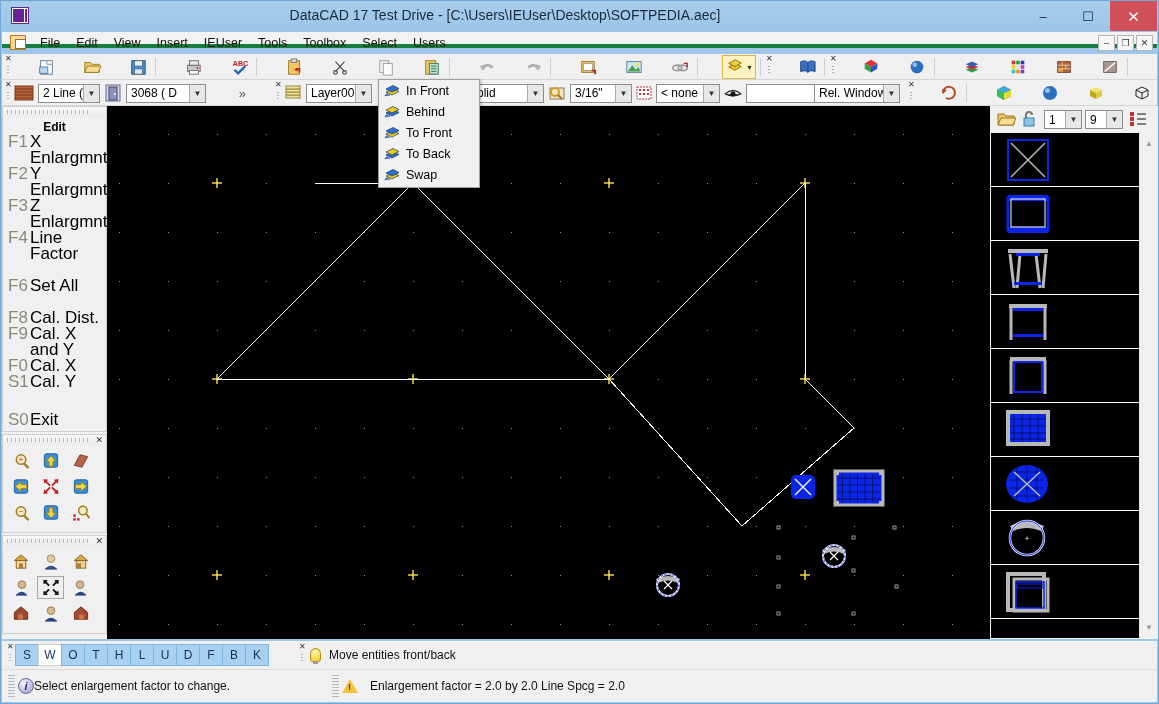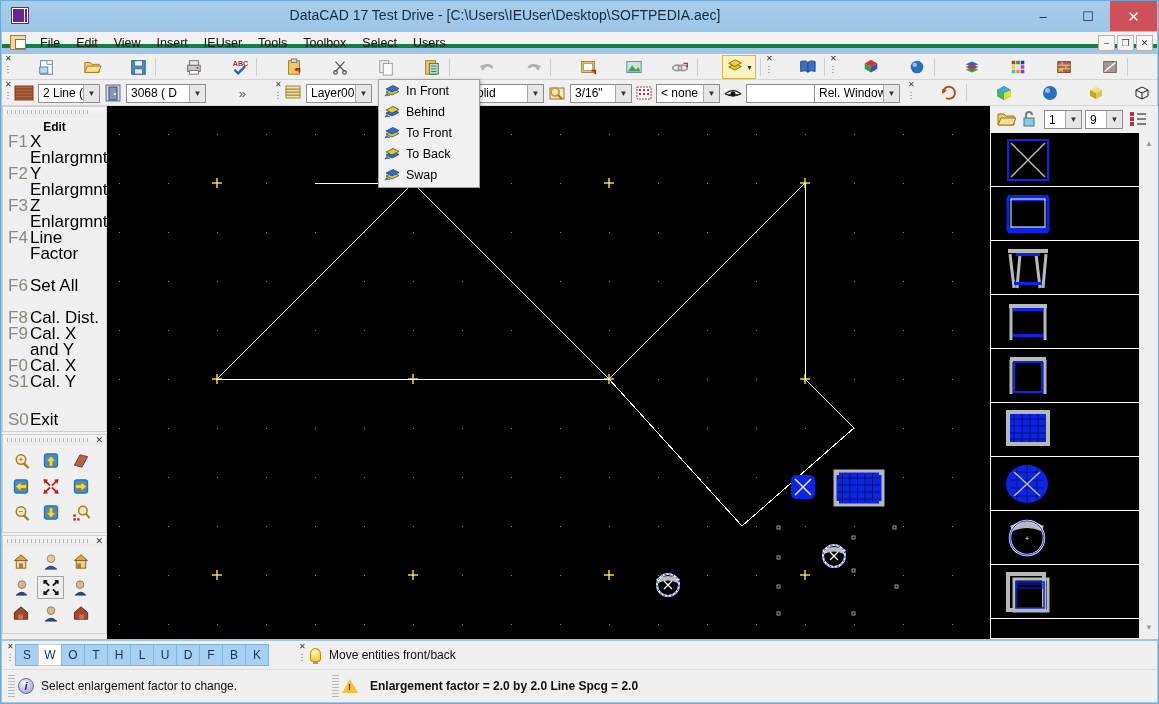--- a/index.html
+++ b/index.html
@@ -186,22 +186,22 @@
   .sds-btn.on { background: #a8d0f0; border-color: #7fb4e0; }
   #hint-group { position: absolute; left: 296px; top: 1px; height: 26px; display: flex; align-items: center; }
   #hint-text { font-size: 12px; color: #111; margin-left: 6px; }
 
   #botrow2 {
     position: absolute; left: 1px; top: 668px; width: 1155px; height: 33px;
     background: #f0f0f0; border-top: 1px solid #dcdcdc;
   }
   .statcell { position: absolute; top: 0; height: 32px; display: flex; align-items: center; }
   #stat-left { left: 6px; }
-  #stat-right { left: 330px; font-weight: bold; }
-  .stat-text { font-size: 12px; color: #111; margin-left: 7px; }
+  #stat-right { left: 330px; }
+  .stat-text { font-size: 12px; color: #111; }
   .statcell .vgrip {
     width: 7px; height: 22px;
     background: repeating-linear-gradient(#b8b8b8 0 1px, transparent 1px 3px);
     margin-right: 3px;
   }
 
   
   .ico-info {
     width: 16px; height: 16px; border-radius: 50%;
     background: radial-gradient(circle at 35% 30%, #f4f4ff, #9898c8);

